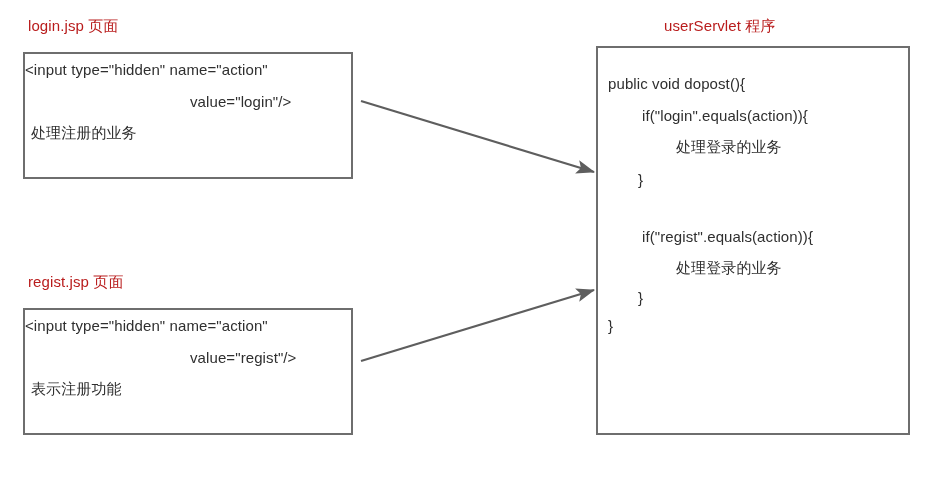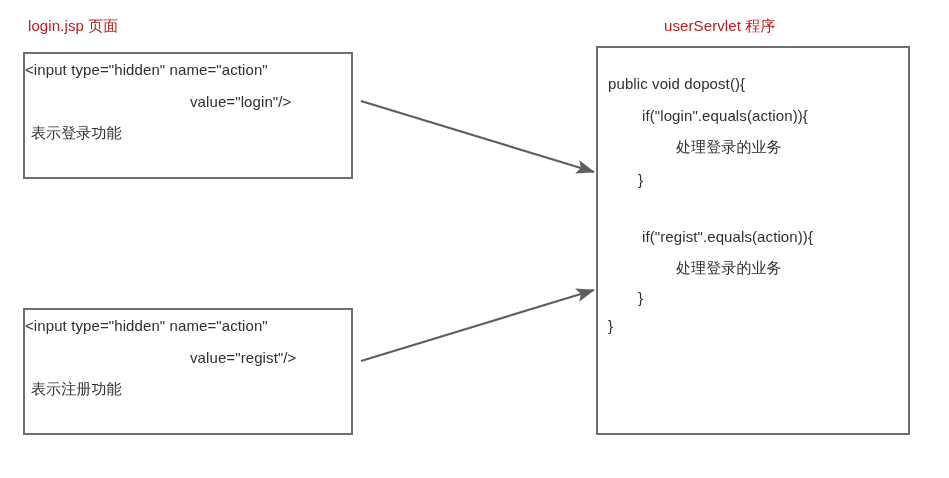--- a/index.html
+++ b/index.html
@@ -50,28 +50,29 @@
     pointer-events: none;
   }
 </style>
 </head>
 <body>
 
 <div id="canvas">
 
   <div class="caption" style="left:28px; top:17px;">login.jsp  页面</div>
 
+  <div class="caption" style="left:28px; top:273px;">regist.jsp  页面</div>
 
   <div class="caption" style="left:664px; top:17px;">userServlet 程序</div>
 
   <div class="box" style="left:23px; top:52px; width:330px; height:127px;">
   </div>
   <div class="code-line" style="left:25px; top:62px;">&lt;input type="hidden" name="action"</div>
   <div class="code-line" style="left:190px; top:94px;">value="login"/&gt;</div>
-  <div class="code-line cn" style="left:31px; top:126px;">表示登录功能</div>
+  <div class="code-line cn" style="left:31px; top:126px;">处理注册的业务</div>
 
   <div class="box" style="left:23px; top:308px; width:330px; height:127px;">
   </div>
   <div class="code-line" style="left:25px; top:318px;">&lt;input type="hidden" name="action"</div>
   <div class="code-line" style="left:190px; top:350px;">value="regist"/&gt;</div>
   <div class="code-line cn" style="left:31px; top:382px;">表示注册功能</div>
 
   <div class="box" style="left:596px; top:46px; width:314px; height:389px;">
   </div>
   <div class="code-line" style="left:608px; top:76px;text-align:right;">public void dopost(){</div>

